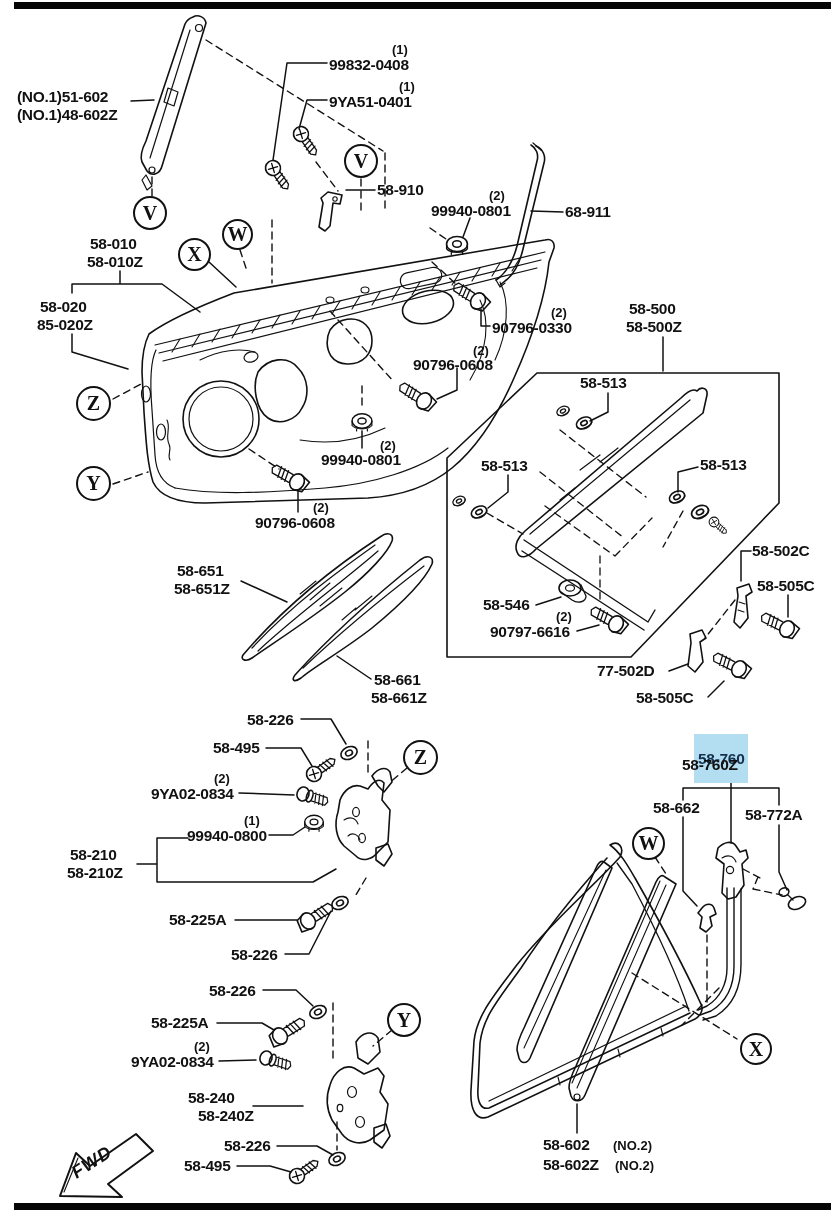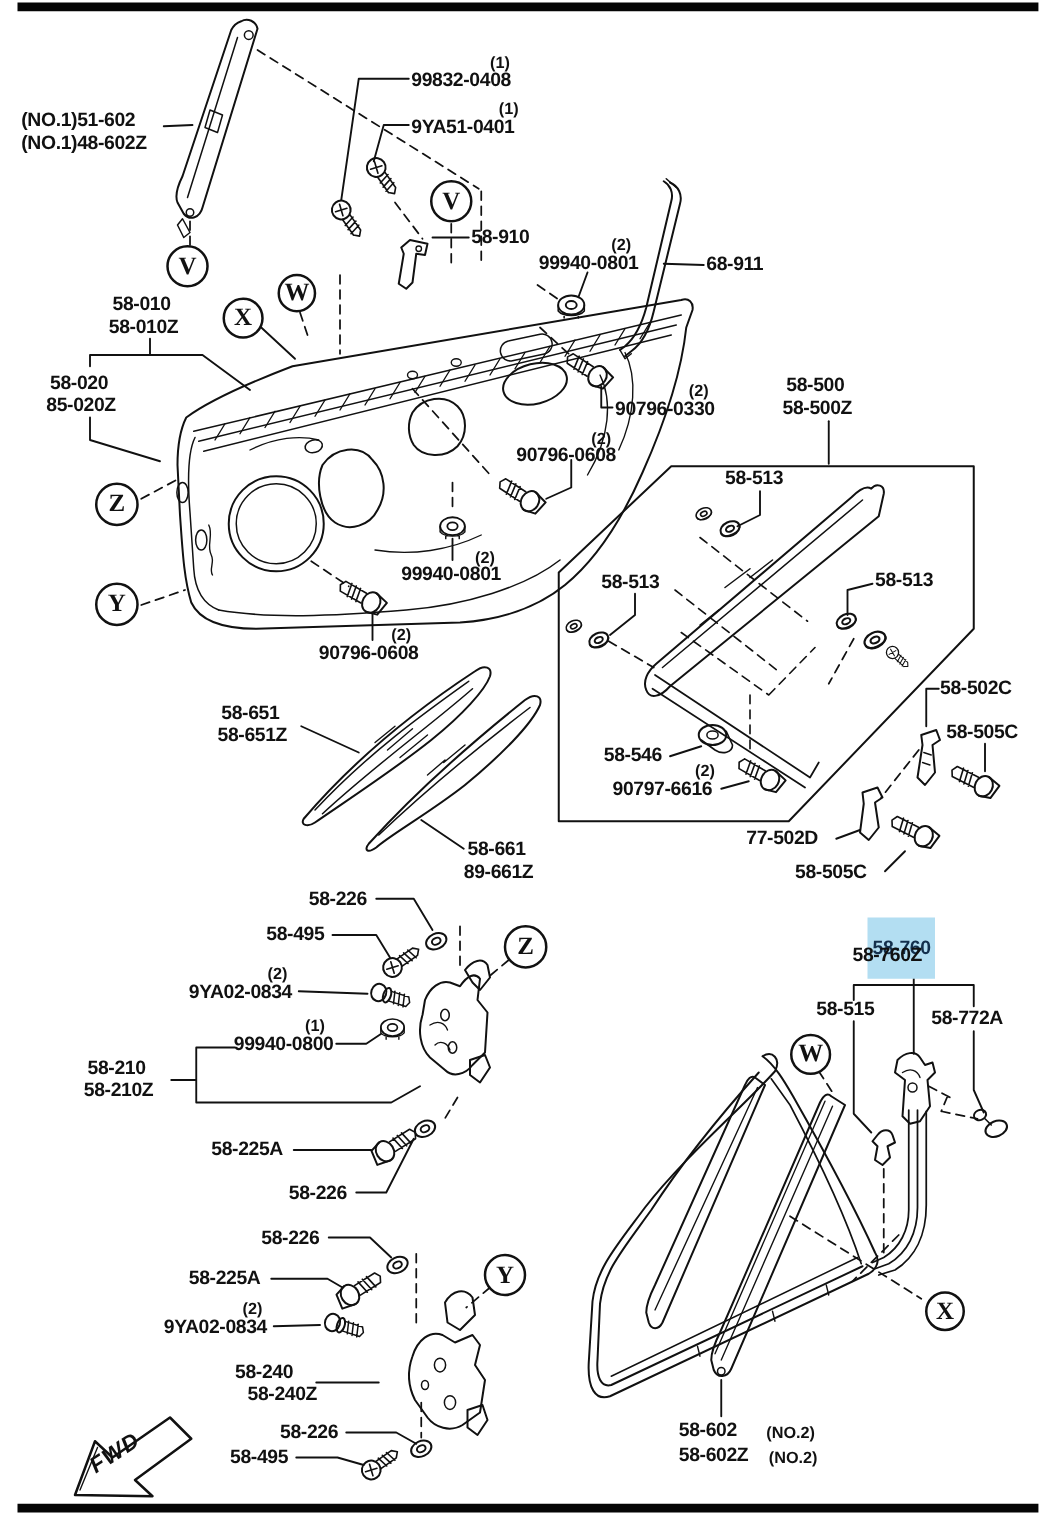--- a/index.html
+++ b/index.html
@@ -337,42 +337,42 @@
 <div class="lbl" style="left:752px;top:542px">58-502C</div>
 <div class="lbl" style="left:757px;top:577px">58-505C</div>
 <div class="lbl" style="left:483px;top:596px">58-546</div>
 <div class="qty" style="left:556px;top:609px">(2)</div>
 <div class="lbl" style="left:490px;top:623px">90797-6616</div>
 <div class="lbl" style="left:597px;top:662px">77-502D</div>
 <div class="lbl" style="left:636px;top:689px">58-505C</div>
 <div class="lbl" style="left:177px;top:562px">58-651</div>
 <div class="lbl" style="left:174px;top:580px">58-651Z</div>
 <div class="lbl" style="left:374px;top:671px">58-661</div>
-<div class="lbl" style="left:371px;top:689px">89-661Z</div>
+<div class="lbl" style="left:371px;top:689px">58-661Z</div>
 <div class="lbl" style="left:247px;top:711px">58-226</div>
 <div class="lbl" style="left:213px;top:739px">58-495</div>
 <div class="qty" style="left:214px;top:771px">(2)</div>
 <div class="lbl" style="left:151px;top:785px">9YA02-0834</div>
 <div class="qty" style="left:244px;top:813px">(1)</div>
 <div class="lbl" style="left:187px;top:827px">99940-0800</div>
 <div class="lbl" style="left:70px;top:846px">58-210</div>
 <div class="lbl" style="left:67px;top:864px">58-210Z</div>
 <div class="lbl" style="left:169px;top:911px">58-225A</div>
 <div class="lbl" style="left:231px;top:946px">58-226</div>
 <div class="lbl" style="left:209px;top:982px">58-226</div>
 <div class="lbl" style="left:151px;top:1014px">58-225A</div>
 <div class="qty" style="left:194px;top:1039px">(2)</div>
 <div class="lbl" style="left:131px;top:1053px">9YA02-0834</div>
 <div class="lbl" style="left:188px;top:1089px">58-240</div>
 <div class="lbl" style="left:198px;top:1107px">58-240Z</div>
 <div class="lbl" style="left:224px;top:1137px">58-226</div>
 <div class="lbl" style="left:184px;top:1157px">58-495</div>
 <div class="lbl hl" style="left: 694px; top: 734px; background: rgb(179, 222, 242); color: rgb(20, 48, 77);">58-760</div>
 <div class="lbl" style="left:682px;top:756px">58-760Z</div>
-<div class="lbl" style="left:653px;top:799px">58-515</div>
+<div class="lbl" style="left:653px;top:799px">58-662</div>
 <div class="lbl" style="left:745px;top:806px">58-772A</div>
 <div class="lbl" style="left:543px;top:1136px">58-602</div>
 <div class="qty" style="left:613px;top:1138px">(NO.2)</div>
 <div class="lbl" style="left:543px;top:1156px">58-602Z</div>
 <div class="qty" style="left:615px;top:1158px">(NO.2)</div>
 <div class="fwd">FWD</div>
 
 <div class="co" style="left:344px;top:144px;width:30px;height:30px">V</div>
 <div class="co" style="left:133px;top:196px;width:30px;height:30px">V</div>
 <div class="co" style="left:222px;top:219px;width:27px;height:27px">W</div>

